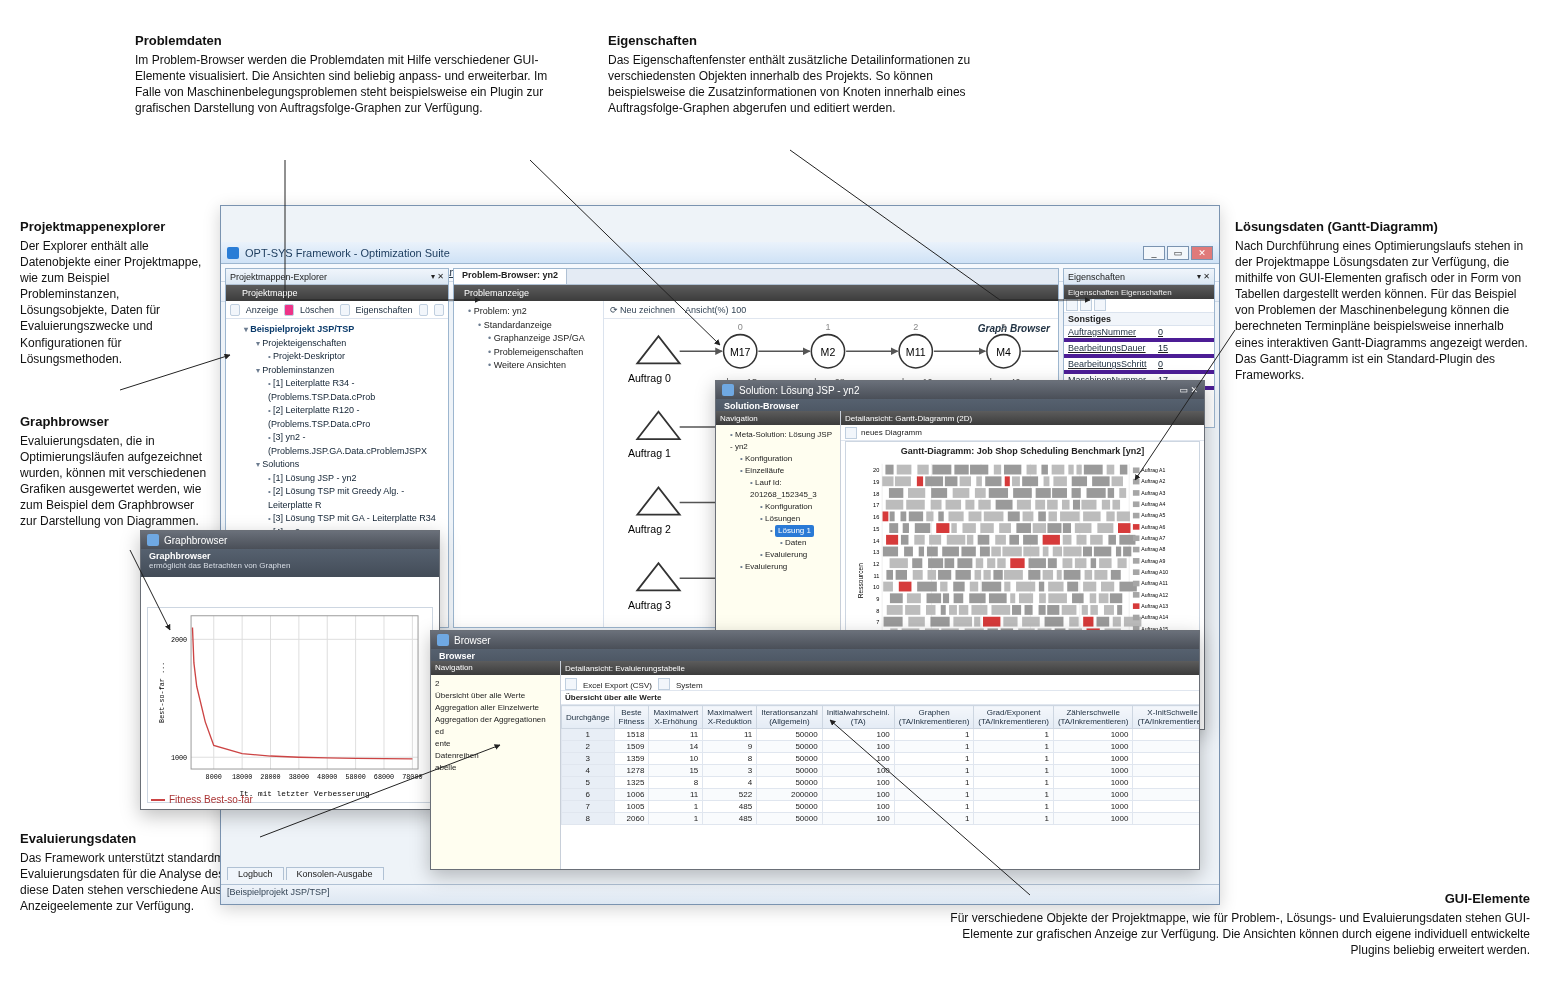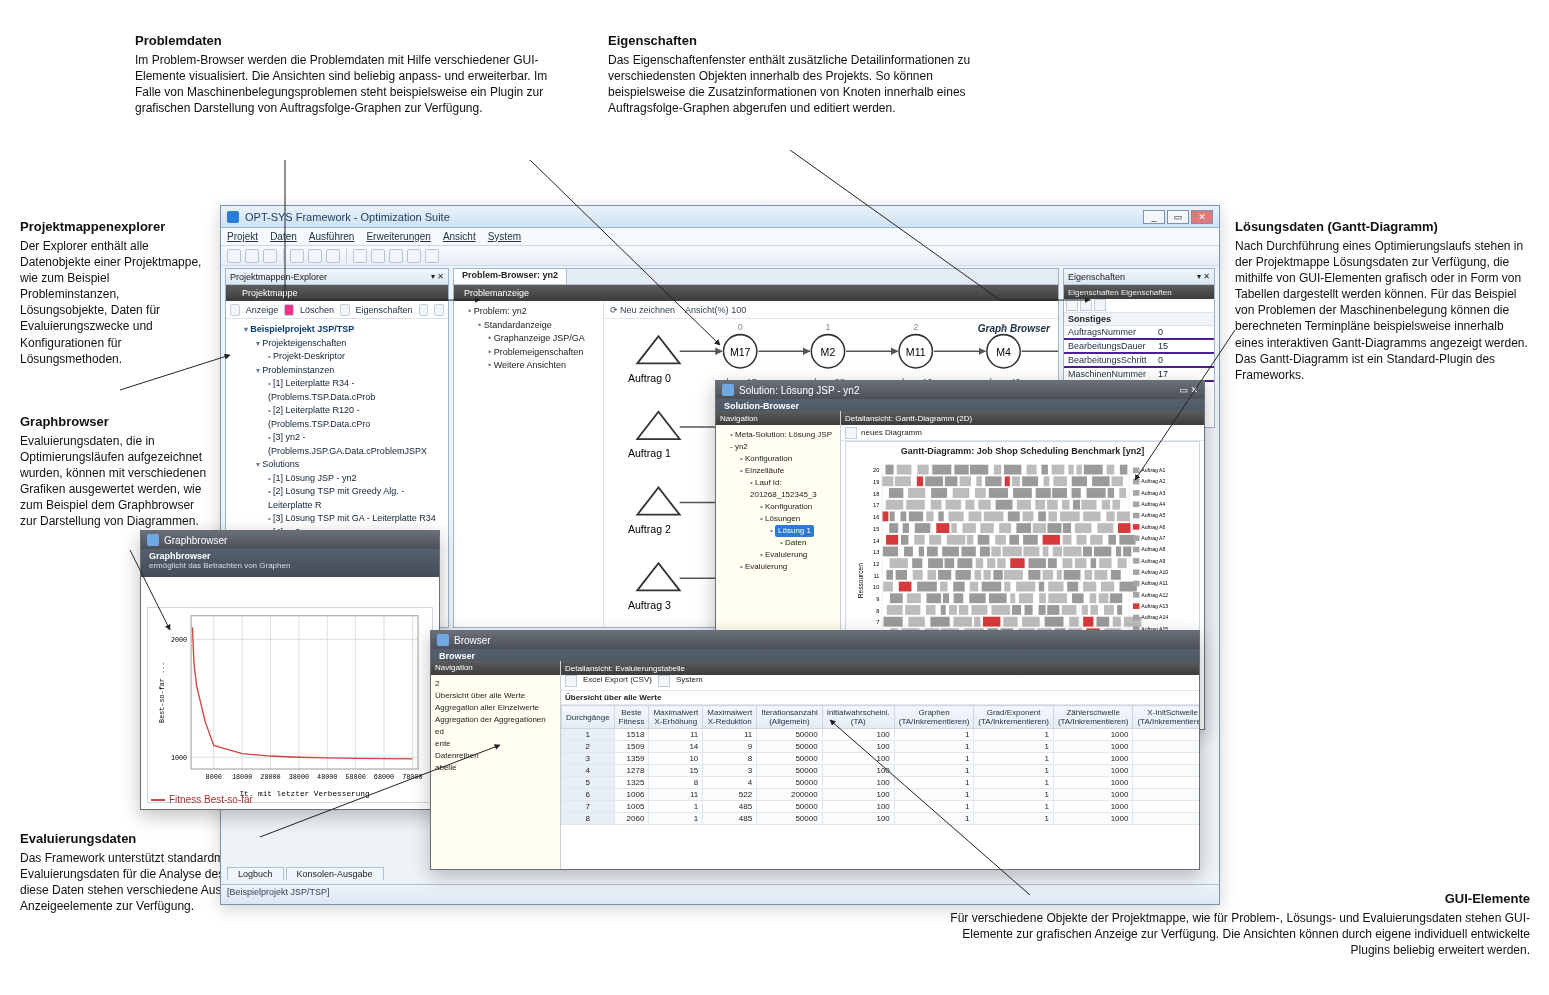--- a/index.html
+++ b/index.html
@@ -41,20 +41,21 @@
     background: #eef3f8;
     box-shadow: 0 4px 16px rgba(0,0,0,.18);
     font-size: 10px;
   }
   .titlebar {
     height: 22px;
     background: linear-gradient(#eaf2fb,#cfe2f6);
     border-bottom: 1px solid #9db6cf;
     display: flex; align-items: center;
     padding: 0 6px;
+    margin-top: 36px;
   }
   .titlebar .app-icon {
     width: 12px; height: 12px; background: #2a7dd6; border-radius: 2px; margin-right: 6px;
   }
   .titlebar .ttl { flex: 1; font-size: 11px; color: #1a3a5c; }
   .winbtns { display: flex; gap: 2px; }
   .winbtn { width: 22px; height: 14px; border: 1px solid #7a93b0; background: #f3f7fb; font-size: 9px; text-align: center; line-height: 12px; }
   .winbtn.close { background: #e07a7a; color: #fff; }
 
   .menubar {
@@ -117,21 +118,21 @@
 
   
   .pane-right {
     position: absolute; right: 4px; top: 0; width: 152px; height: 160px;
     border: 1px solid #9db6cf; background: #fff;
   }
   .grid-sub { height: 14px; background: linear-gradient(#5c5c5c,#3c3c3c); color: #eee; font-size: 8px; padding: 0 4px; display: flex; align-items: center; overflow: hidden; }
   .prop-tb { height: 14px; border-bottom: 1px solid #dbe3ee; display: flex; gap: 2px; padding: 0 2px; }
   .prop-tb .ico { width: 12px; height: 12px; border: 1px solid #c0cfdf; background: #f2f6fb; }
   .propgrid { font-size: 9px; }
-  .propgrid .prow { display: flex; border-bottom: 2px solid #4c1d95; }
+  .propgrid .prow { display: flex; border-bottom: 4px solid #4c1d95; text-decoration: underline; }
   .propgrid .pk { width: 90px; padding: 1px 4px; color: #234; }
   .propgrid .pv { flex: 1; padding: 1px 4px; color: #123; }
   .propgrid .phdr { background: #f1f5fa; font-weight: 600; padding: 1px 4px; border-bottom: 1px solid #dbe3ee; }
 
   
   .bottom-tabs { position: absolute; left: 6px; bottom: 24px; display: flex; font-size: 9px; }
   .btab { padding: 1px 10px; border: 1px solid #b0c1d4; background: #f0f5fb; border-bottom: none; margin-right: 2px; }
   .statusbar { position: absolute; left: 0; right: 0; bottom: 0; height: 20px; background: linear-gradient(#eef3f9,#dde7f2); border-top: 1px solid #b0c1d4; font-size: 9px; padding: 2px 6px; color: #345; }
 
   
@@ -173,21 +174,21 @@
   .sb .detail .dtb .ico { width: 12px; height: 12px; border: 1px solid #c0cfdf; background: #f2f6fb; }
   .sb .gantt { position: absolute; left: 4px; right: 4px; top: 30px; bottom: 4px; border: 1px solid #cdd6e1; }
   .sb .gantt .gtitle { text-align: center; font-size: 9px; font-weight: 600; padding: 4px 0; }
 
   
   .eb { left: 430px; top: 630px; width: 770px; height: 240px; }
   .eb .left { position: absolute; left: 0; top: 30px; width: 130px; bottom: 0; background: #fffef0; border-right: 1px solid #c8cfd9; font-size: 8px; padding: 2px 4px; line-height: 1.5; }
   .eb .left .navhead { height: 14px; background: linear-gradient(#5c5c5c,#3c3c3c); color: #fff; font-size: 8px; margin: -2px -4px 3px -4px; padding: 0 4px; display: flex; align-items: center; }
   .eb .right { position: absolute; left: 130px; top: 30px; right: 0; bottom: 0; background: #fff; }
   .eb .right .dhead { height: 14px; background: linear-gradient(#5c5c5c,#3c3c3c); color: #fff; font-size: 8px; padding: 0 4px; display: flex; align-items: center; }
-  .eb .right .etb { height: 16px; border-bottom: 1px solid #e0e6ef; display: flex; align-items: flex-start; gap: 6px; padding: 0 4px; font-size: 8px; }
+  .eb .right .etb { height: 16px; border-bottom: 1px solid #e0e6ef; display: flex; align-items: flex-end; gap: 6px; padding: 0 4px; font-size: 8px; }
   .eb .right .etb .ico { width: 12px; height: 12px; border: 1px solid #c0cfdf; background: #f2f6fb; }
   .eb .right .subt { height: 14px; font-size: 8px; font-weight: 600; padding: 0 4px; border-bottom: 1px solid #e0e6ef; display: flex; align-items: center; }
   table.etable { width: 100%; border-collapse: collapse; font-size: 8px; }
   table.etable th { background: linear-gradient(#f4f7fb,#e4ecf5); border: 1px solid #cdd6e1; padding: 2px 4px; font-weight: 400; color: #234; }
   table.etable td { border: 1px solid #e0e6ef; padding: 1px 4px; text-align: right; }
   table.etable td.idx { background: #e8eef6; text-align: center; }
   table.etable tr:nth-child(even) td { background: #f9fbfd; }
   table.etable td.idx { background: #e8eef6 !important; }
 
   

